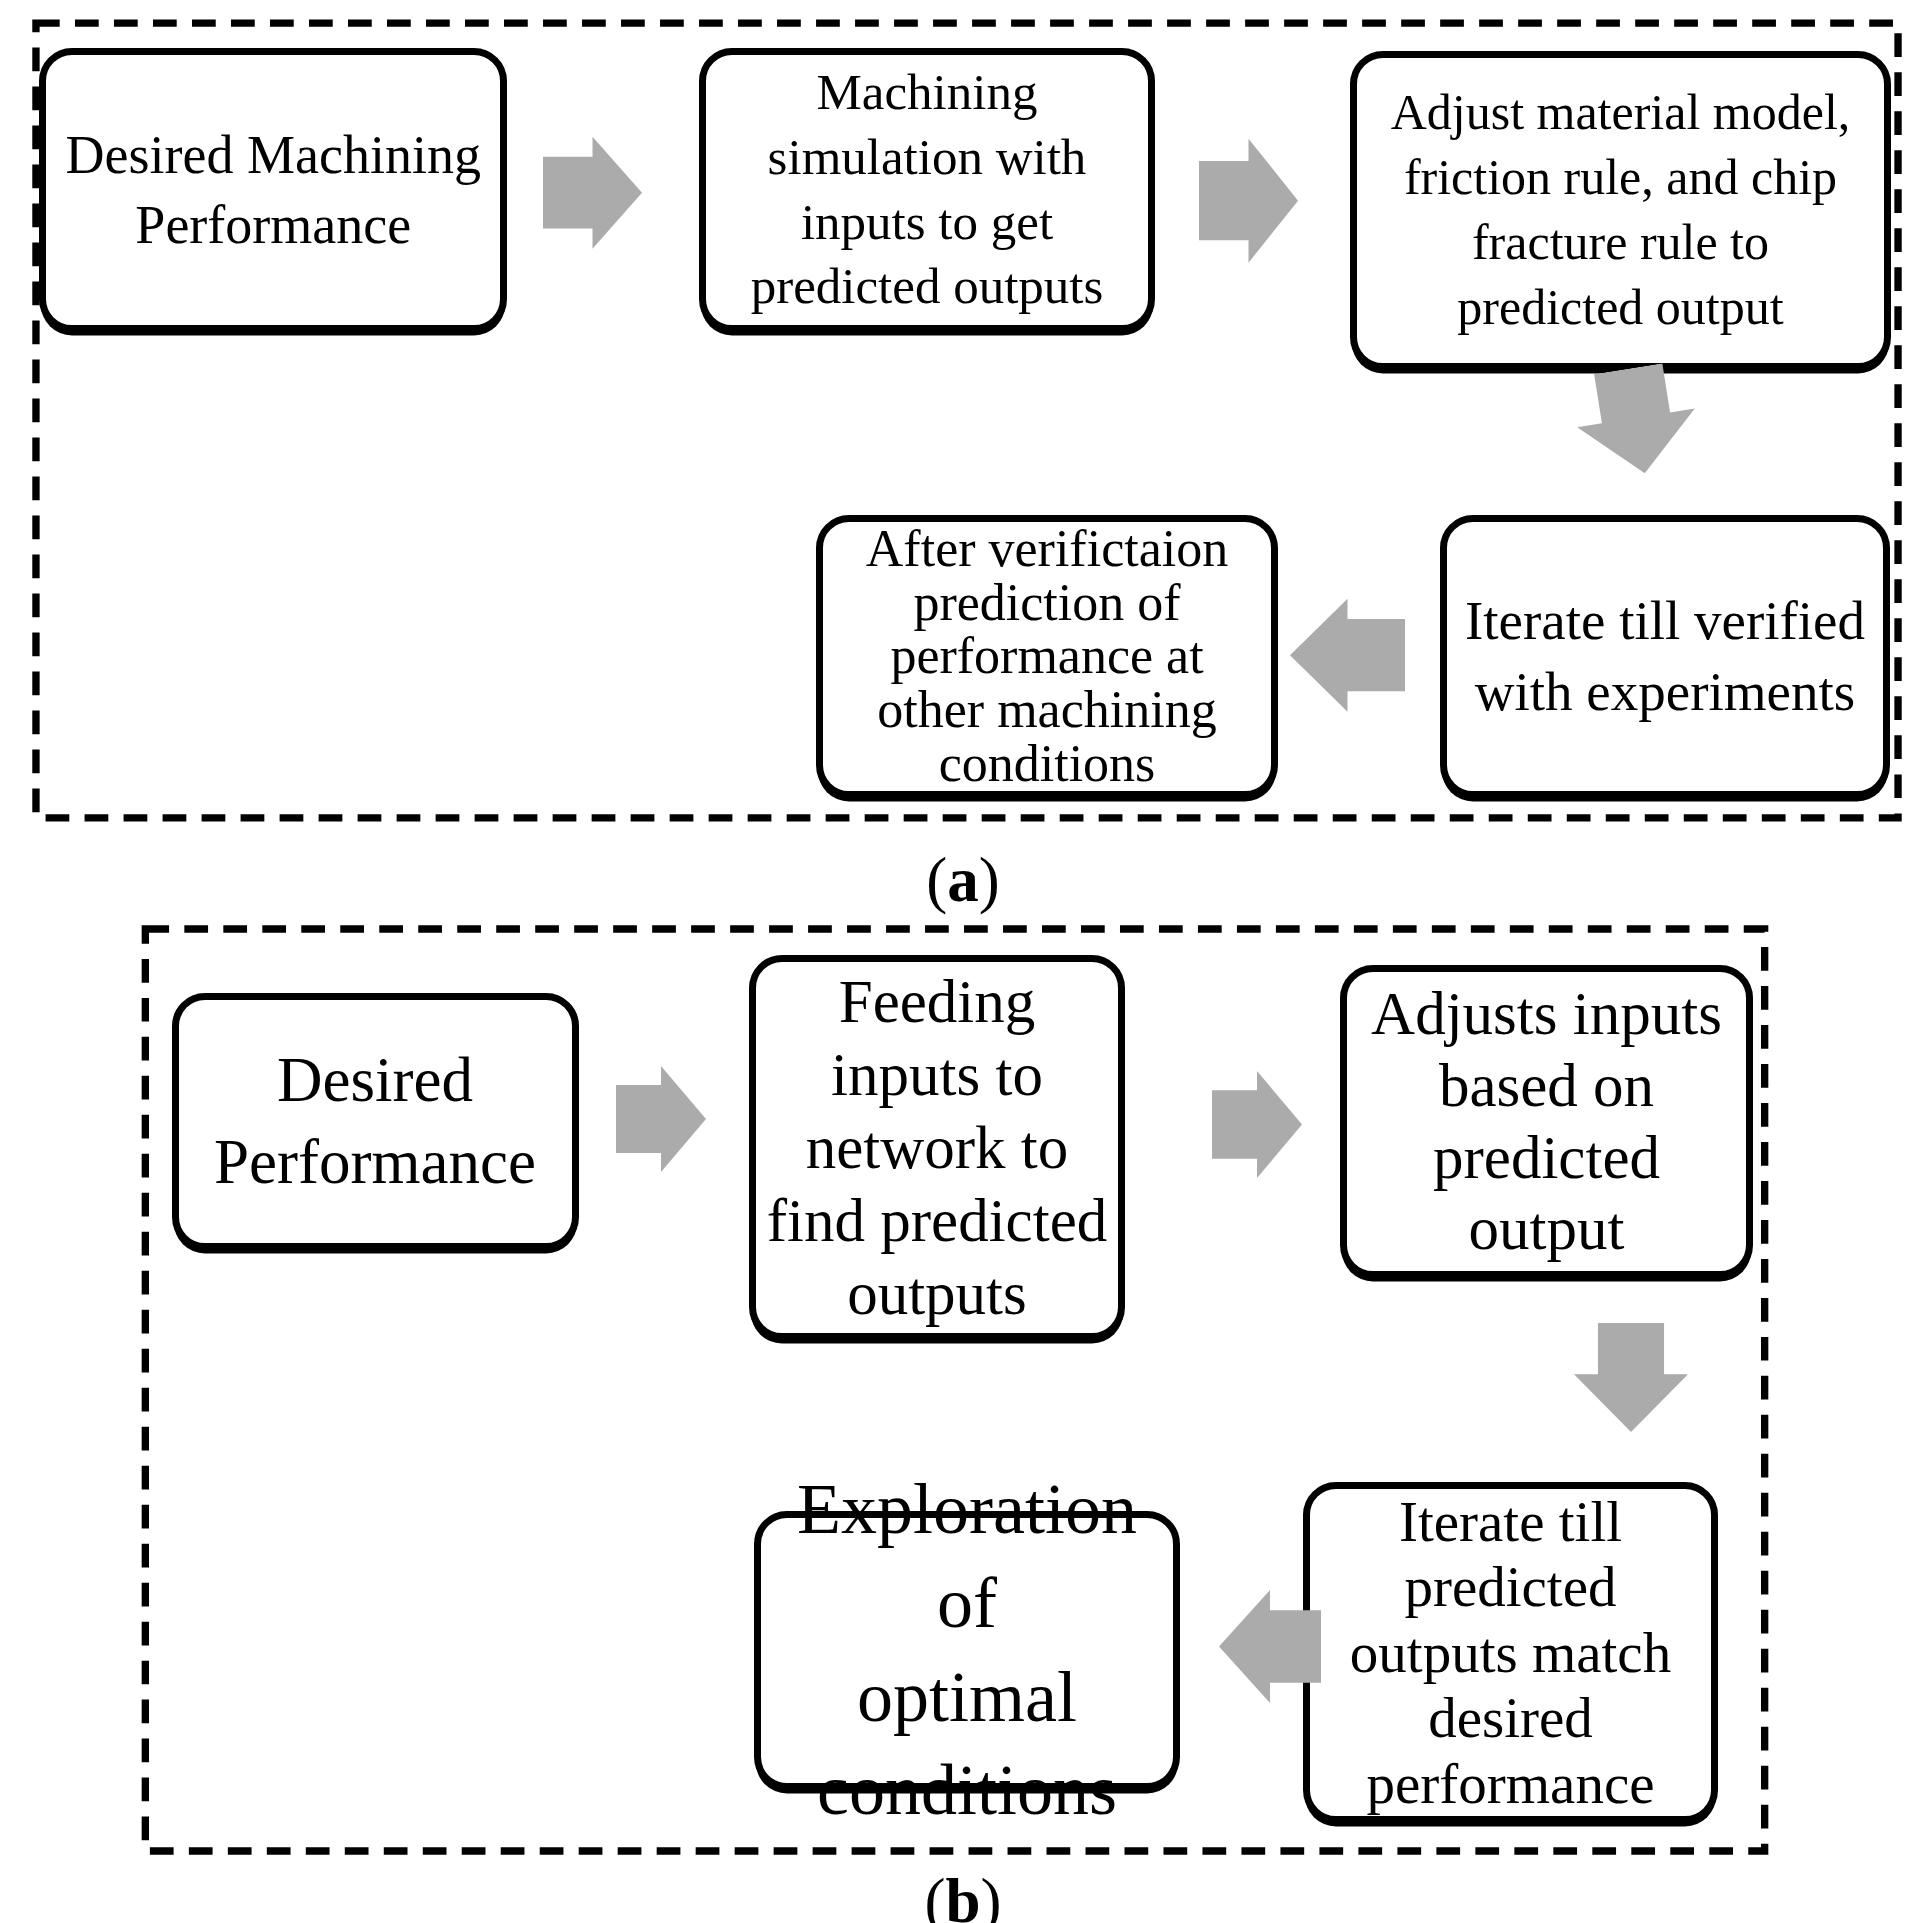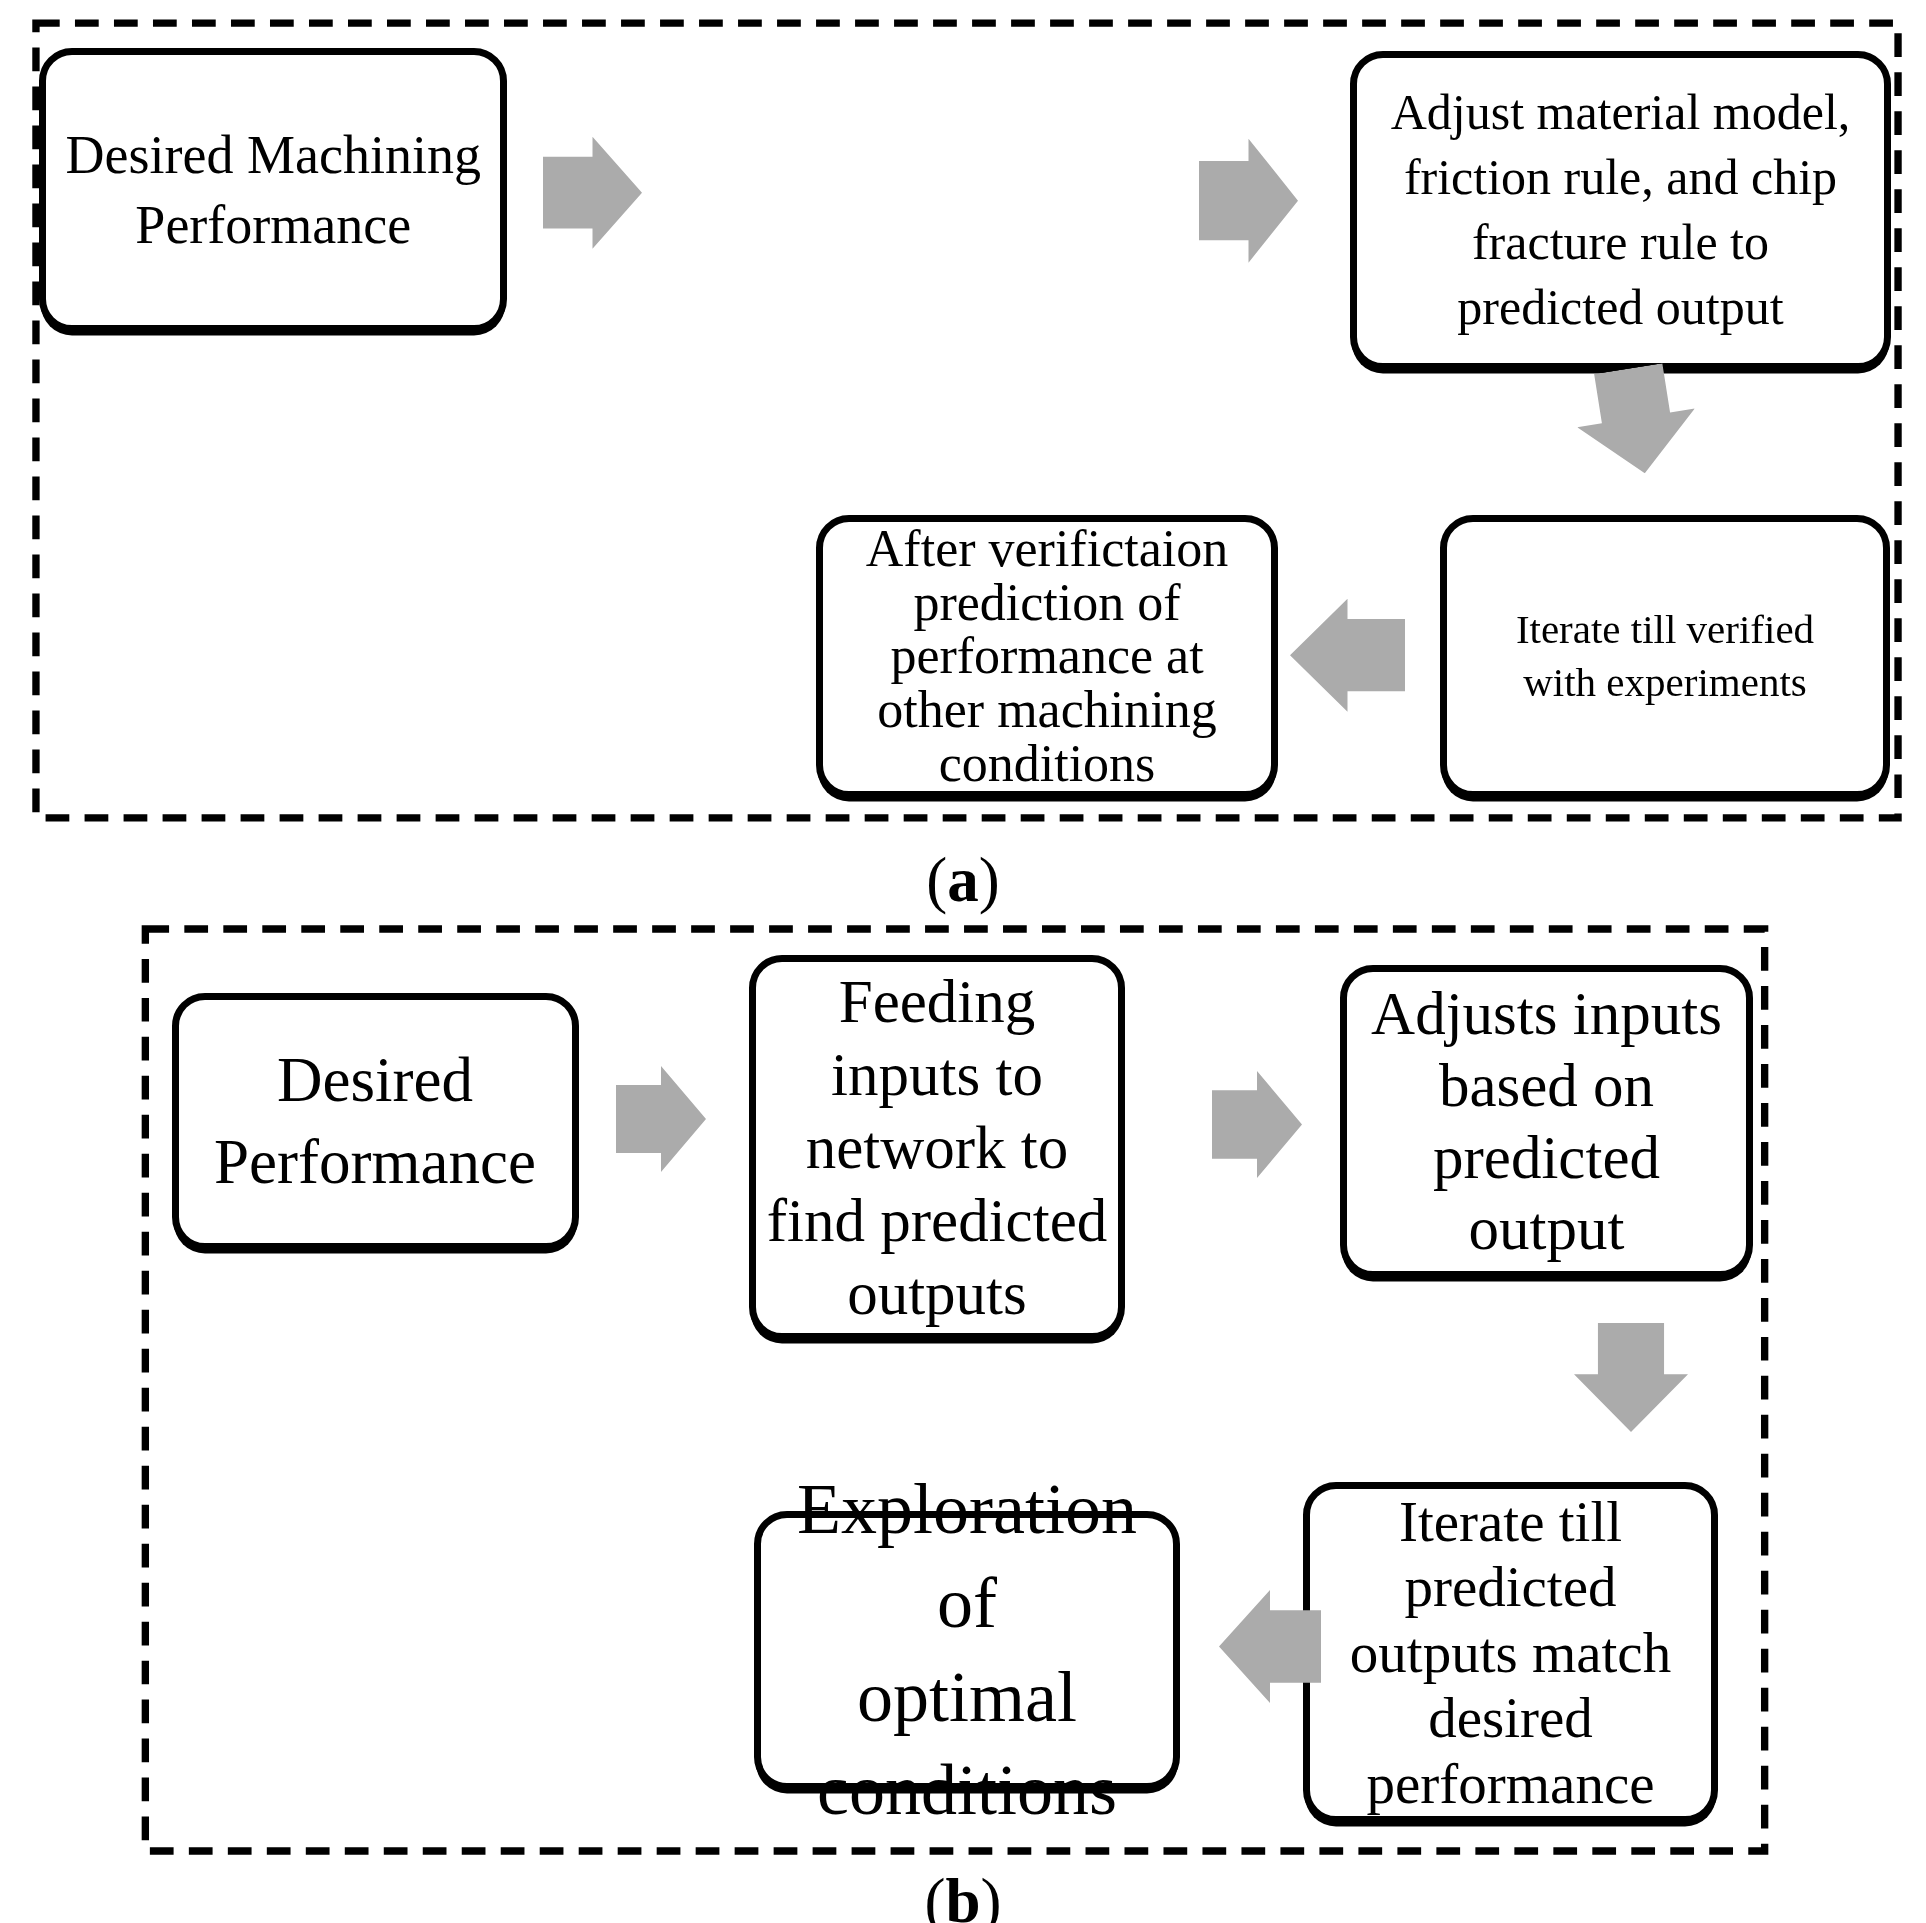--- a/index.html
+++ b/index.html
@@ -59,21 +59,21 @@
     font-size: 63px;
     line-height: 1.0;
   }
   .caption .cap-letter { font-weight: bold; }
 
   
   #panel-a { left: 32px; top: 18.7px; width: 1870px; height: 803px; }
   #node-a1 { left: 7.3px;   top: 29px;  width: 468px; height: 284px; font-size: 54px; line-height: 1.30; text-align: center; }
   #node-a2 { left: 667px; top: 29px;  width: 456px; height: 284px; font-size: 51px; line-height: 1.27; }
   #node-a3 { left: 1318px; top: 32px;  width: 541px; height: 319px; font-size: 50px; line-height: 1.30; }
-  #node-a4 { left: 1408px; top: 496px; width: 450px; height: 283px; font-size: 41px; line-height: 1.30; font-family: Liberation Serif, serif; }
+  #node-a4 { left: 1408px; top: 496px; width: 450px; height: 283px; font-size: 55px; line-height: 1.30; font-family: Liberation Serif, serif; }
   #node-a5 { left: 784px; top: 496px; width: 462px; height: 283px; font-size: 52px; line-height: 1.03; }
   #arrow-a1 { left: 511px;  top: 118px;  width: 99px; height: 112px; }
   #arrow-a2 { left: 1167px; top: 120px;  width: 99px; height: 124px; }
   #arrow-a3 { left: 1545px; top: 349px;  width: 119px; height: 106px; transform: rotate(-9deg); }
   #arrow-a4 { left: 1258px; top: 580px; width: 115px; height: 113px; }
   #caption-a { top: 849px; }
 
   
   #panel-b { left: 141px; top: 925px; width: 1628px; height: 930px; }
   #node-b1 { left: 30.5px;   top: 68px;  width: 407px; height: 257px; font-size: 63px; line-height: 1.30; }
@@ -93,20 +93,24 @@
 <div class="panel" id="panel-a">
   <svg class="dash-svg" width="1870" height="803" viewBox="0 0 3308 1420">
     <rect x="7" y="7" width="3294" height="1406"></rect>
   </svg>
 
   <div class="node" id="node-a1">Desired Machining
 Performance</div>
 
   <div class="arrow right" id="arrow-a1"></div>
 
+  <div class="node" id="node-a2">Machining
+simulation with
+inputs to get
+predicted outputs</div>
 
   <div class="arrow right" id="arrow-a2"></div>
 
   <div class="node" id="node-a3">Adjust material model,
 friction rule, and chip
 fracture rule to
 predicted output</div>
 
   <div class="arrow down" id="arrow-a3"></div>
 

